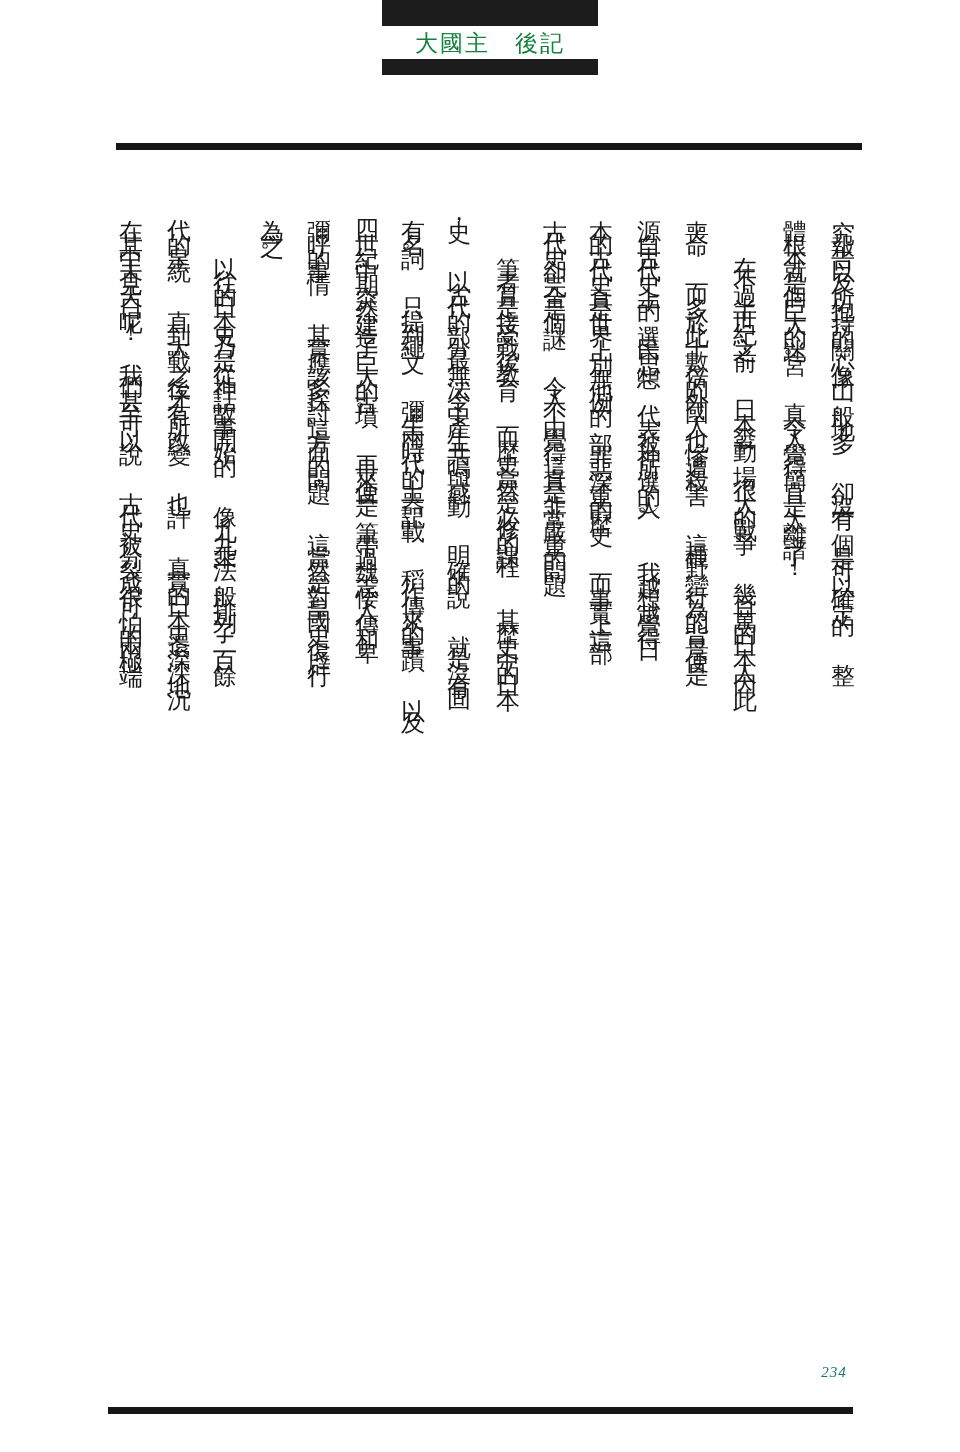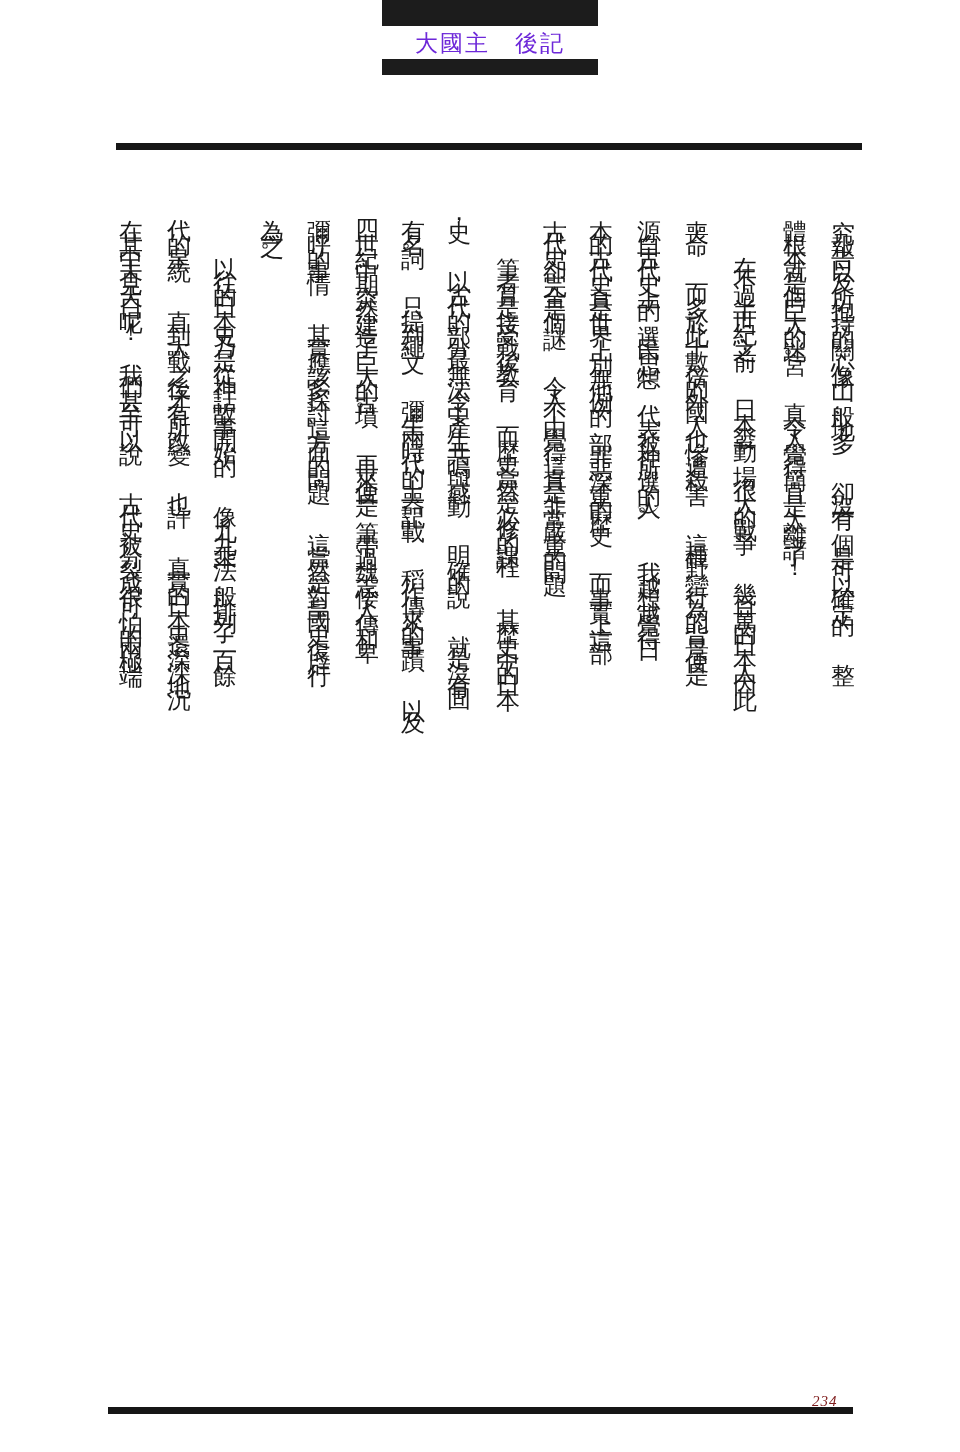--- a/index.html
+++ b/index.html
@@ -28,21 +28,21 @@
       left: 382px;
       top: 27px;
       width: 216px;
       height: 32px;
       display: flex;
       align-items: center;
       justify-content: center;
       font-family: "DejaVu Sans", "Liberation Sans", sans-serif;
       font-size: 23px;
       letter-spacing: 2px;
-      color: #6d28d9;
+      color: #15803d;
       white-space: pre;
     }
     .header-bar-bottom {
       position: absolute;
       left: 382px;
       top: 59px;
       width: 216px;
       height: 16px;
       background: #1c1c1c;
     }
@@ -58,28 +58,28 @@
       position: absolute;
       left: 108px;
       top: 1407px;
       width: 745px;
       height: 7px;
       background: #161616;
     }
     .page-number {
       position: absolute;
       left: 812px;
-      top: 1393px;
+      top: 1364px;
       width: 44px;
-      text-align: left;
+      text-align: center;
       font-family: "Liberation Serif", "DejaVu Serif", serif;
       font-style: italic;
       font-size: 15px;
       letter-spacing: 1px;
-      color: #7f1d1d;
+      color: #0f766e;
     }
     .text-body {
       position: absolute;
       left: 0;
       top: 0;
       width: 960px;
       height: 1452px;
     }
     .col {
       position: absolute;

